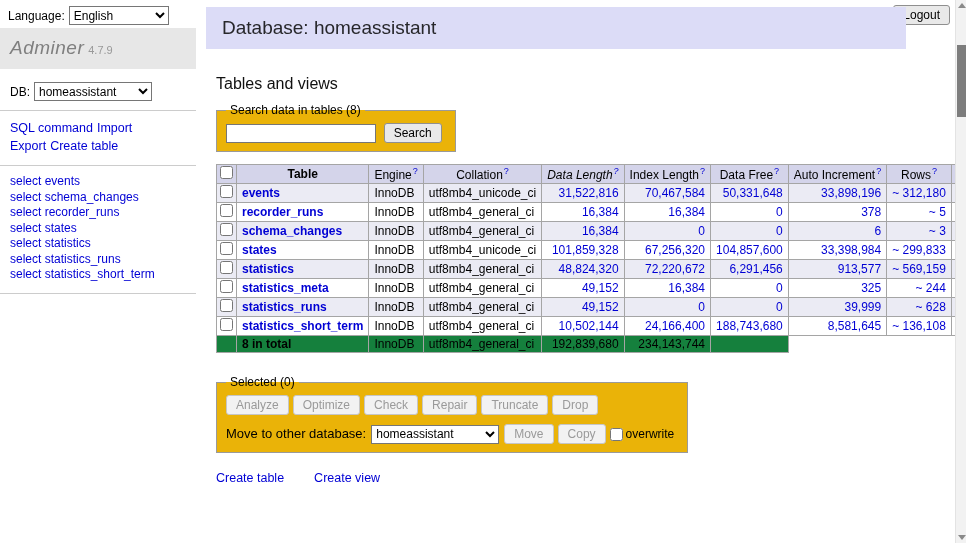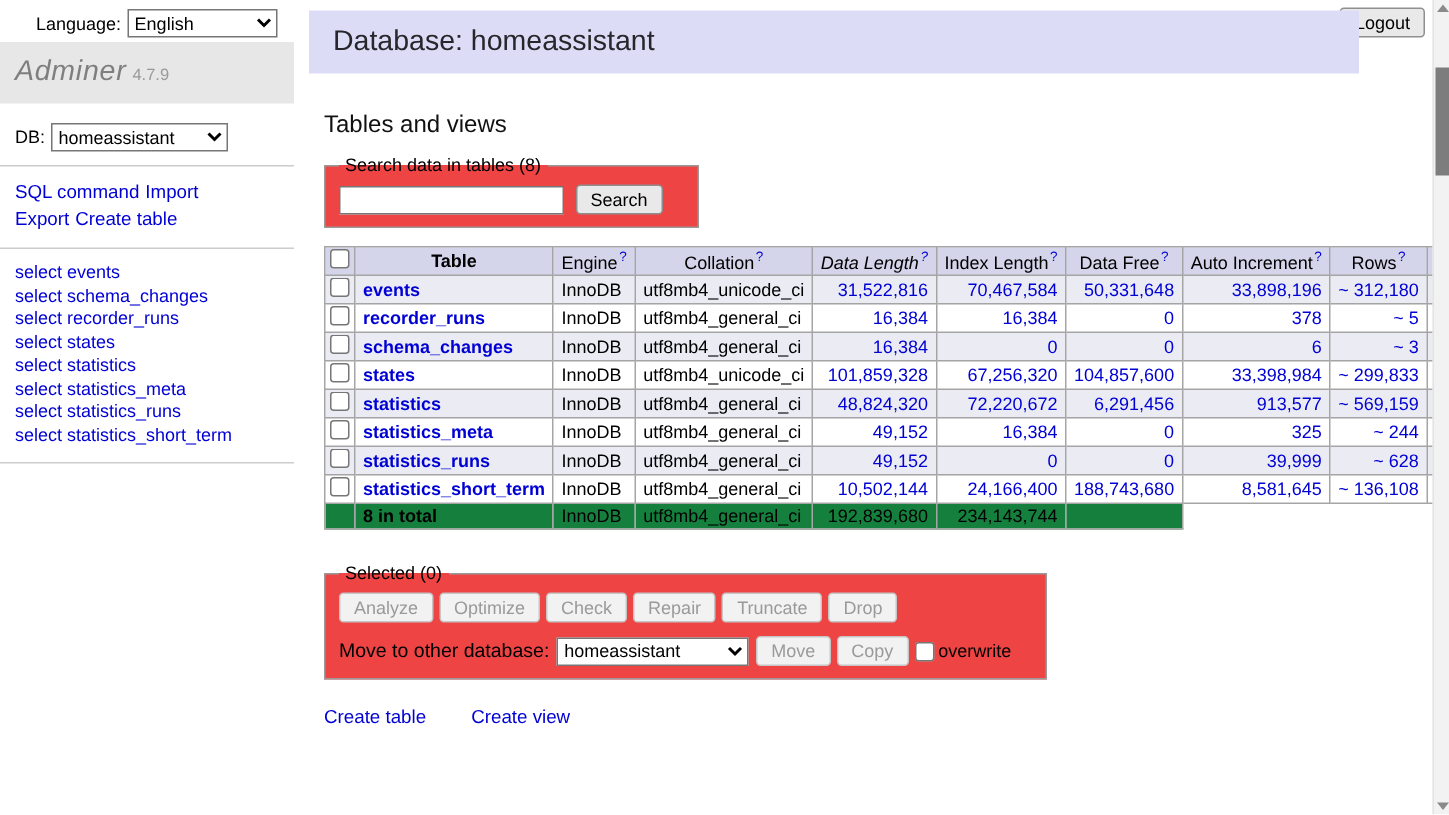--- a/index.html
+++ b/index.html
@@ -13,21 +13,21 @@
   *{margin:0;padding:0;box-sizing:border-box;}
   html,body{width:966px;height:543px;}
   body{font-family:"Liberation Sans",sans-serif;font-size:13px;color:#000;background:#fff;overflow:hidden;position:relative;}
   a{color:var(--link);text-decoration:none;}
   select,input,button{font-family:"Liberation Sans",sans-serif;font-size:12px;}
   select{border:1px solid #767676;background:#fff;height:19px;}
   button{background:#e9e9e9;border:1px solid #8f8f8f;border-radius:3px;padding:1px 9px;height:20px;}
   button:disabled{color:#9a9a9a;background:#f2f2f2;border-color:#c6c6c6;}
 
   
-  .lang-row{position:absolute;top:0;left:16px;width:200px;height:28px;padding:6px 8px;white-space:nowrap;}
+  .lang-row{position:absolute;top:0;left:0;width:200px;height:28px;padding:6px 8px;white-space:nowrap;}
   .lang-row label{font-size:12px;margin-right:4px;}
   .lang-row select{width:100px;}
 
   
   .logout{position:absolute;top:5px;right:16px;}
 
   
   .sidebar{position:absolute;top:28px;left:0;width:196px;}
   .app-header{background:var(--bar);padding:9px 10px 10px 10px;}
   .app-name{font-size:19px;color:#7f7f7f;font-style:italic;letter-spacing:.5px;}
@@ -43,21 +43,21 @@
   
   .main{position:absolute;left:196px;top:0;width:710px;}
   .breadcrumb{background:var(--bar);height:25px;line-height:25px;padding:0 13px;font-size:13px;white-space:nowrap;}
   .breadcrumb .sep{color:#222;margin:0 5px;}
   .breadcrumb .current{font-weight:bold;color:#000;}
   .h2band{background:var(--band);margin:7px 0 0 10px;padding:10px 16px;font-size:19px;font-weight:400;color:#27272b;}
   .content{padding:8px 0 0 20px;}
   .db-links{margin:10px 0 0 0;font-size:12.5px;}
   .db-links a{margin-right:18px;}
   h3{font-size:16px;font-weight:400;color:#111;margin:18px 0 0 0;}
-  fieldset{border:1px solid #9a9a9a;padding:6px 23px 8px 9px;display:inline-block;background:#ef4444;}
+  fieldset{border:1px solid #9a9a9a;padding:6px 13px 8px 9px;display:inline-block;background:#eab308;}
   legend{font-size:12px;padding:0 4px;color:#000;}
   .search-fieldset{margin-top:10px;}
   .search-input{width:150px;height:19px;border:1px solid #767676;padding:0 3px;}
   .search-fieldset button{margin-left:4px;}
 
   
   table{border-collapse:collapse;font-size:12px;margin-top:12px;background:#fff;}
   th,td{border:1px solid var(--border);padding:1px 5px;height:17px;white-space:nowrap;}
   thead th{background:var(--thead);font-weight:400;text-align:center;}
   thead th.tcol{font-weight:bold;}
@@ -113,21 +113,20 @@
     <div><a href="#">SQL command</a><a href="#">Import</a></div>
     <div><a href="#">Export</a><a href="#">Create table</a></div>
   </div>
   <hr class="side-sep">
   <div class="side-table-links">
       <a href="#" class="blk-link">select events</a>
       <a href="#" class="blk-link">select schema_changes</a>
       <a href="#" class="blk-link">select recorder_runs</a>
       <a href="#" class="blk-link">select states</a>
       <a href="#" class="blk-link">select statistics</a>
-      <a href="#" class="blk-link">select statistics_meta</a>
       <a href="#" class="blk-link">select statistics_runs</a>
       <a href="#" class="blk-link">select statistics_short_term</a>
     </div>
   <hr class="side-sep">
 </div>
 
 <div class="main">
   <div class="h2band">Database: homeassistant</div>
 
   <div class="content">

